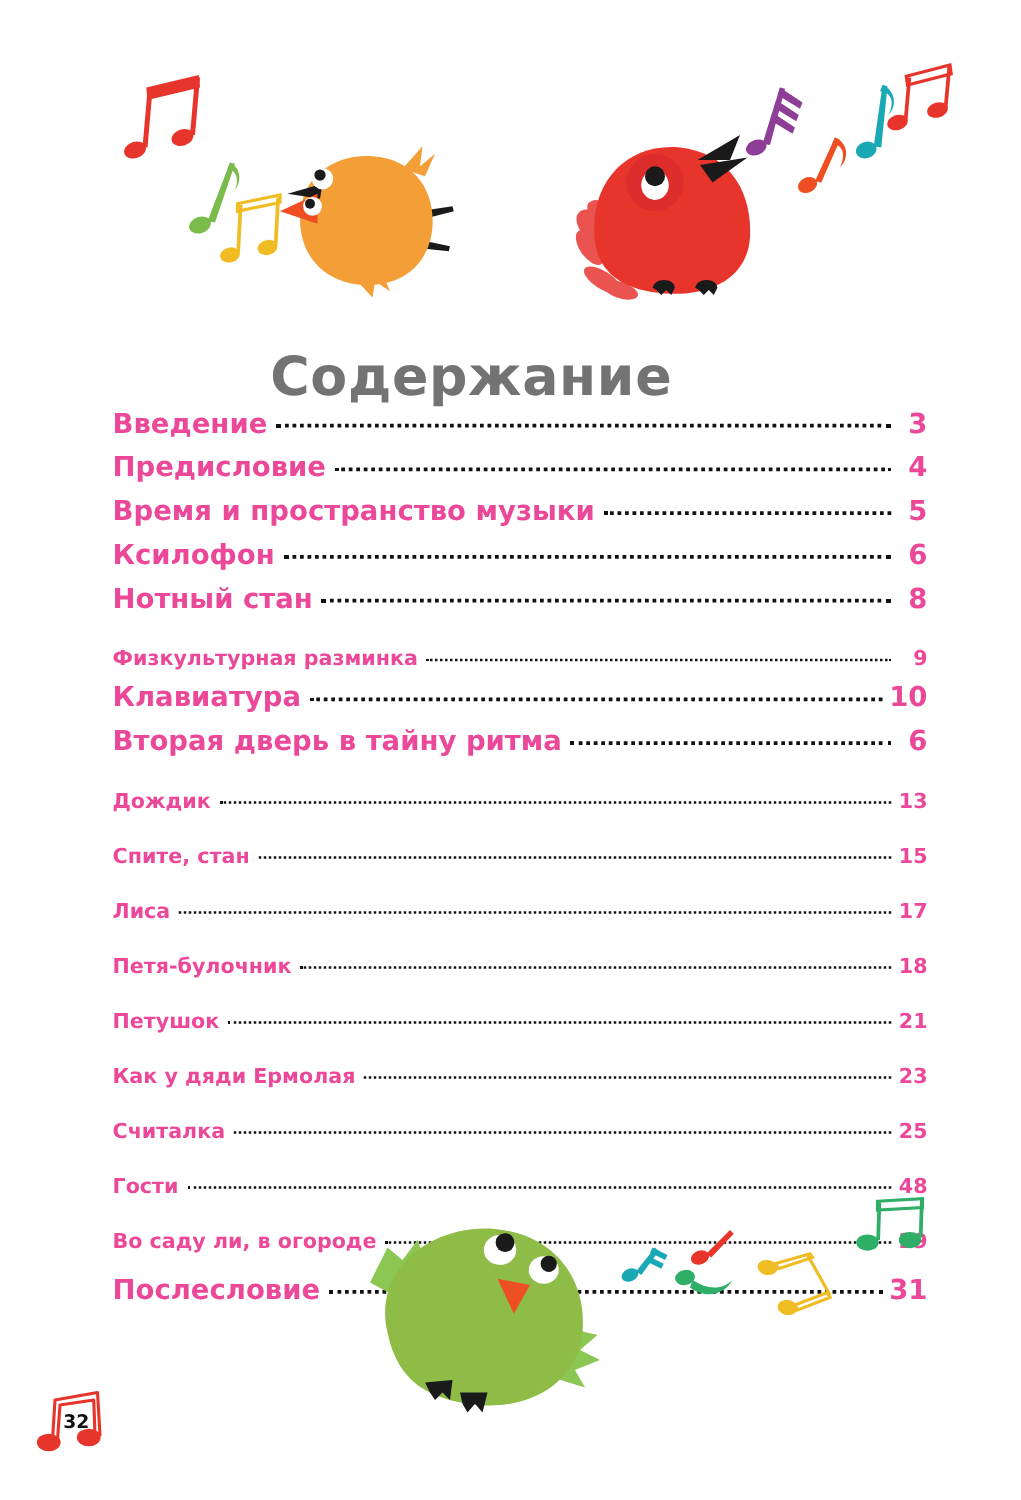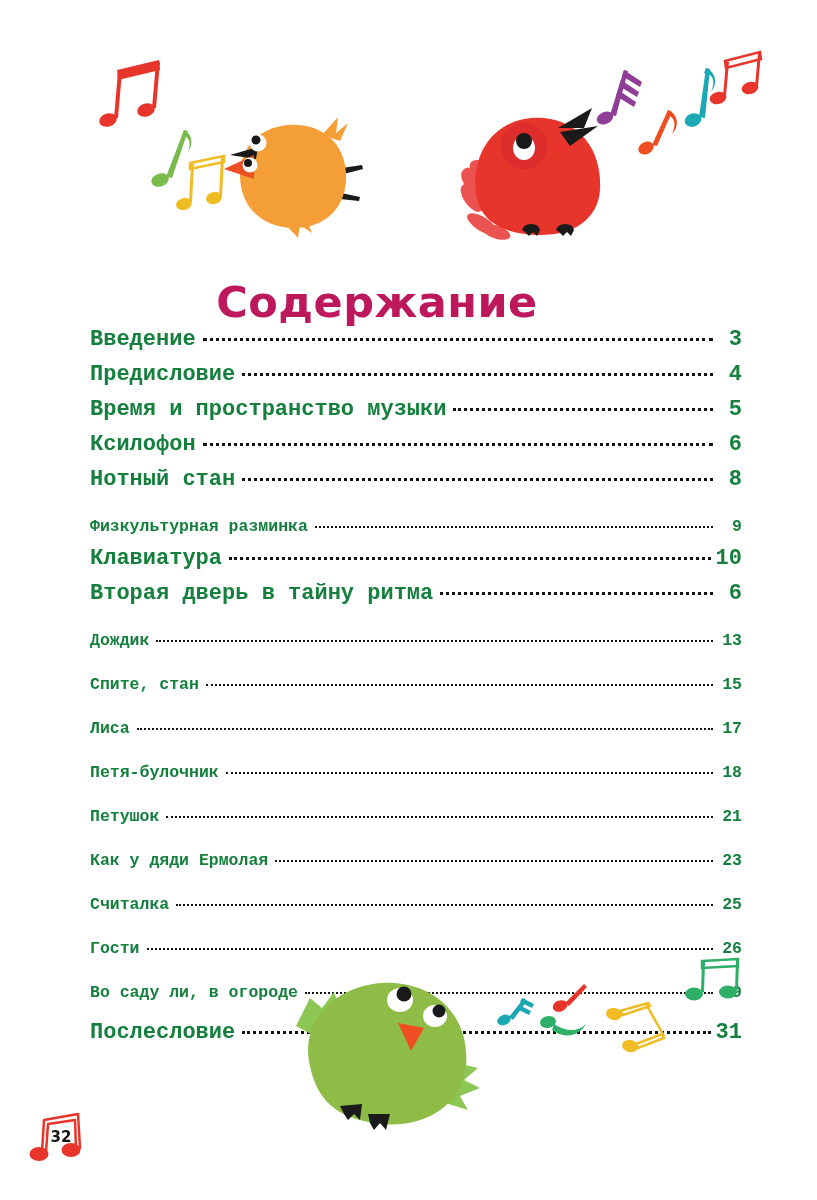--- a/index.html
+++ b/index.html
@@ -5,26 +5,26 @@
   html,body { margin:0; padding:0; background:#e8e8e8; }
   .page {
     position:relative; width:817px; height:1200px; margin:0 auto;
     background:#ffffff; overflow:hidden;
     font-family:"DejaVu Sans","Liberation Sans",sans-serif;
   }
   .deco { position:absolute; }
   .title {
     position:absolute; top:248px; left:0; width:754px;
     text-align:center; font-size:43px; font-weight:bold;
-    letter-spacing:0.5px; color:#be185d;
+    letter-spacing:0.5px; color:#737373;
   }
   .toc {
     position:absolute; left:90px; top:320px; width:652px;
   }
-  .row { display:flex; align-items:baseline; color:#15803d;font-family:Liberation Mono, monospace; }
+  .row { display:flex; align-items:baseline; color:#ec4899; }
   .row.main { font-size:22px; font-weight:bold; height:28px; margin-top:7px; }
   .row.sub  { font-size:16.5px; font-weight:bold; height:22px; margin-top:22px; }
   .row.gap-lg { margin-top:15px; }
   .lbl { white-space:nowrap; flex:0 0 auto; }
   .dots { flex:1 1 auto; margin:0 5px 0 7px; transform:translateY(-4px); }
   .row.main .dots { border-bottom:3.2px dotted #111; }
   .row.sub  .dots { border-bottom:2.4px dotted #111; transform:translateY(-3px); }
   .pg { flex:0 0 auto; text-align:right; min-width:24px; }
   svg { display:block; overflow:visible; }
   .marker-num { font-family:"DejaVu Sans","Liberation Sans",sans-serif; font-weight:bold; }
@@ -229,21 +229,21 @@
         <span class="pg">23</span>
       </div>
     <div class="row sub">
         <span class="lbl">Считалка</span>
         <span class="dots"></span>
         <span class="pg">25</span>
       </div>
     <div class="row sub">
         <span class="lbl">Гости</span>
         <span class="dots"></span>
-        <span class="pg">26</span>
+        <span class="pg">48</span>
       </div>
     <div class="row sub">
         <span class="lbl">Во саду ли, в огороде</span>
         <span class="dots"></span>
         <span class="pg">29</span>
       </div>
     <div class="row main gap-lg">
         <span class="lbl">Послесловие</span>
         <span class="dots"></span>
         <span class="pg">31</span>

